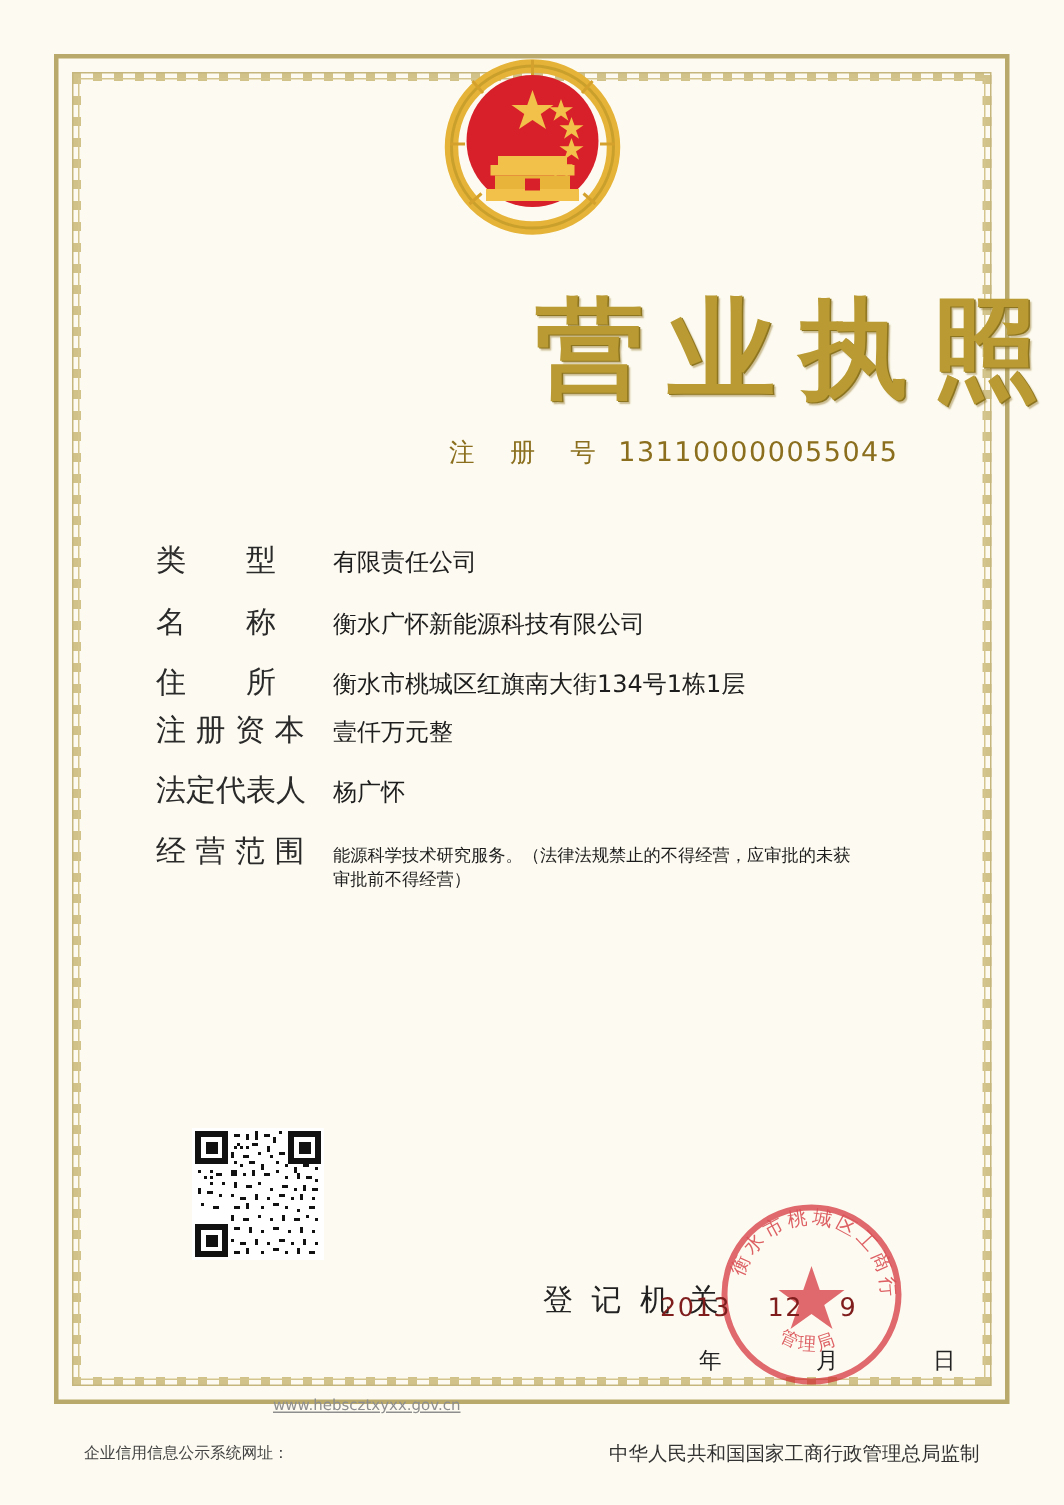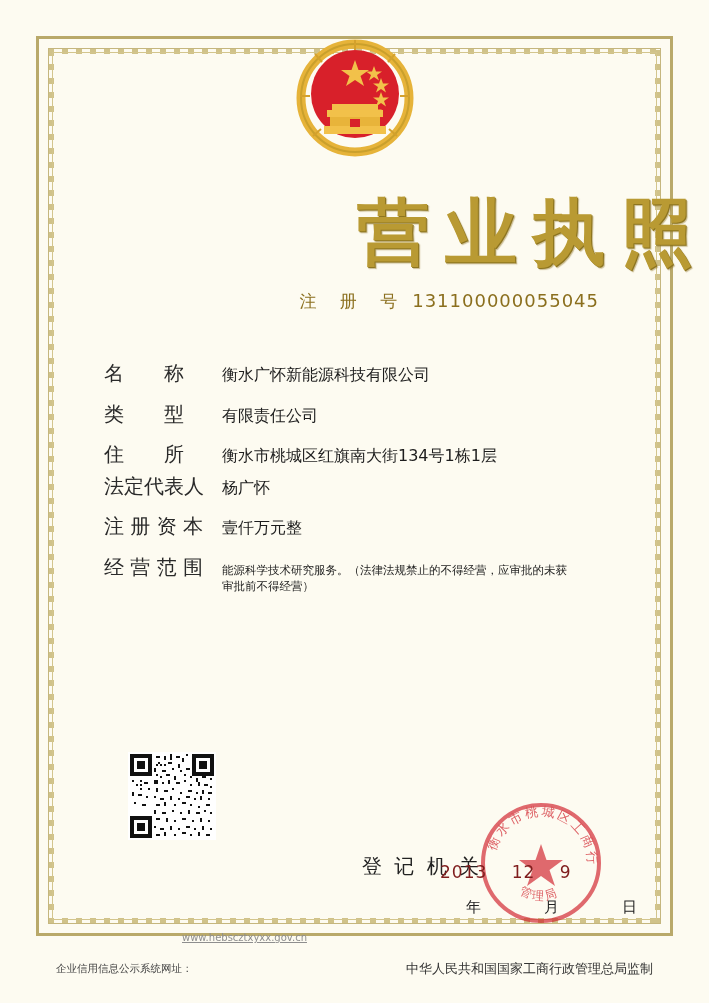--- a/index.html
+++ b/index.html
@@ -257,42 +257,42 @@
 
   <div class="title">营业执照</div>
 
   <div class="reg-line">
     <span class="reg-label">注 册 号</span><span class="reg-number">131100000055045</span>
   </div>
 
   <div class="fields">
 
     <div class="row">
+      <div class="row-label">类　　型</div>
+      <div class="row-value">有限责任公司</div>
+    </div>
+
+    <div class="row">
       <div class="row-label">名　　称</div>
       <div class="row-value">衡水广怀新能源科技有限公司</div>
-    </div>
-
-    <div class="row">
-      <div class="row-label">类　　型</div>
-      <div class="row-value">有限责任公司</div>
     </div>
 
     <div class="row gap-after">
       <div class="row-label">住　　所</div>
       <div class="row-value">衡水市桃城区红旗南大街134号1栋1层</div>
     </div>
 
     <div class="row">
+      <div class="row-label">注 册 资 本</div>
+      <div class="row-value">壹仟万元整</div>
+    </div>
+
+    <div class="row">
       <div class="row-label">法定代表人</div>
       <div class="row-value">杨广怀</div>
-    </div>
-
-    <div class="row">
-      <div class="row-label">注 册 资 本</div>
-      <div class="row-value">壹仟万元整</div>
     </div>
 
 
 
     <div class="row">
       <div class="row-label">经 营 范 围</div>
       <div class="row-value small">能源科学技术研究服务。（法律法规禁止的不得经营，应审批的未获审批前不得经营）</div>
     </div>
 
   </div>

